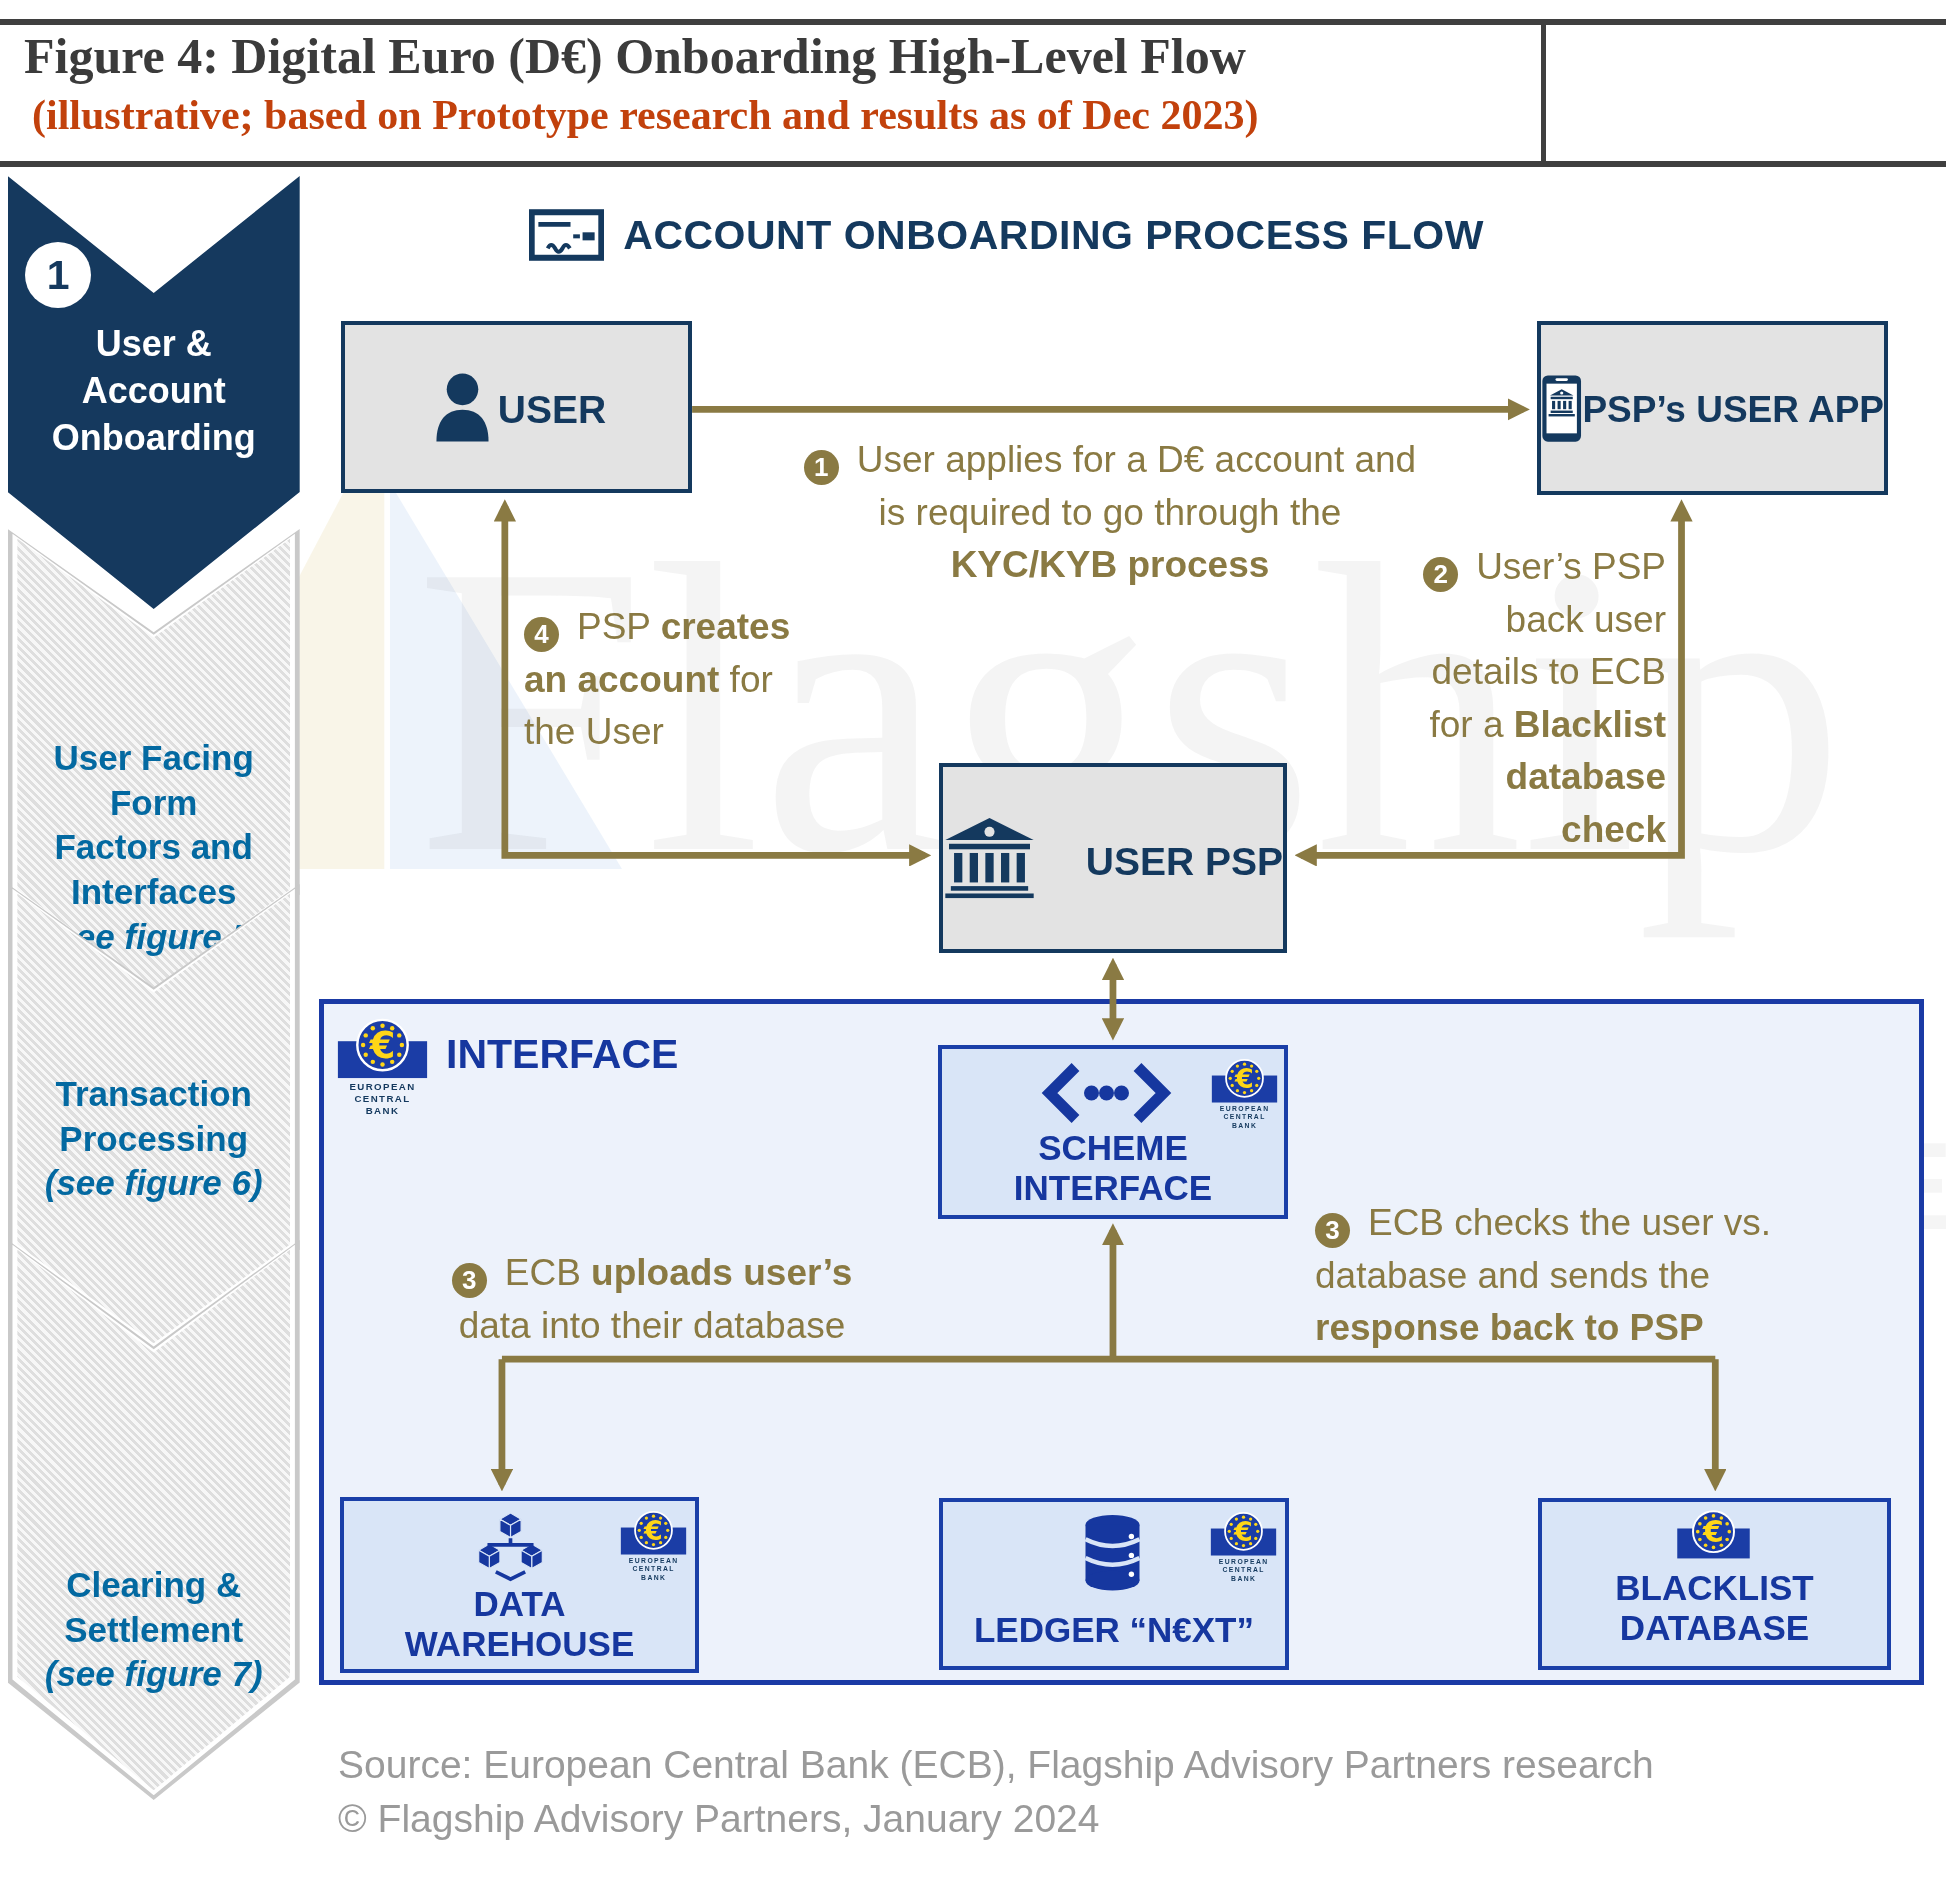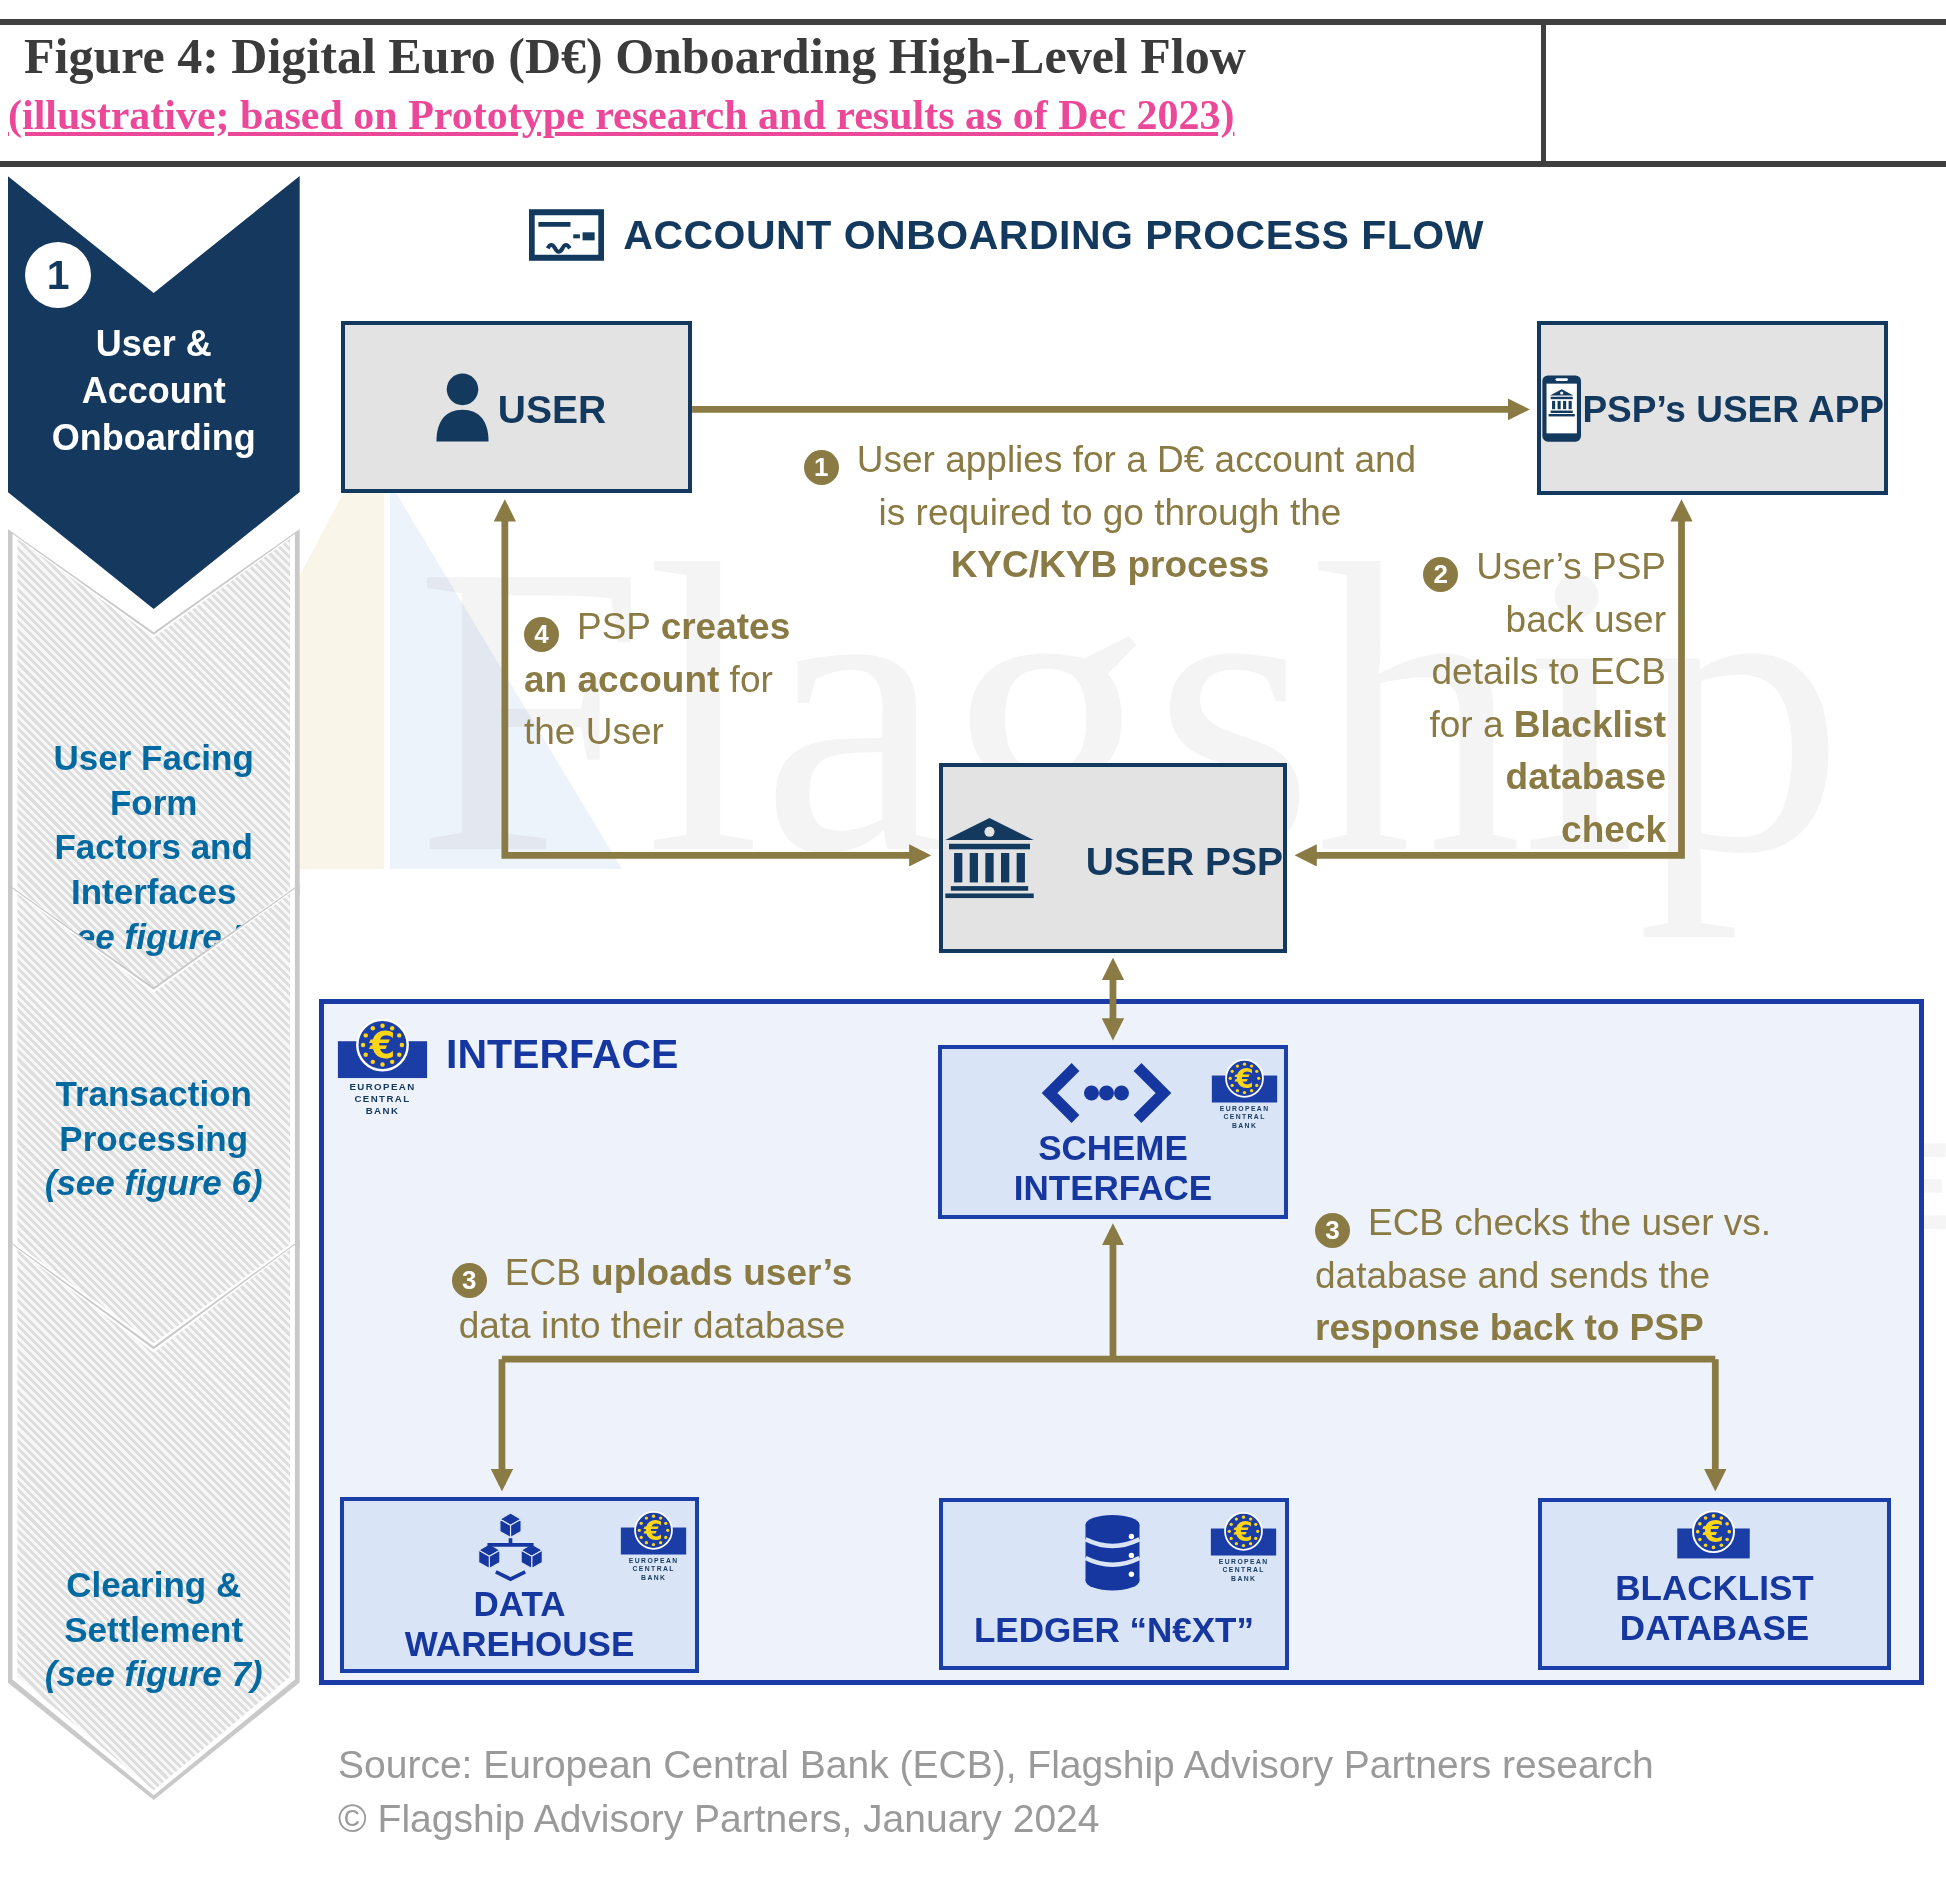--- a/index.html
+++ b/index.html
@@ -4,22 +4,22 @@
 <style>
   html,body{margin:0;padding:0;background:#ffffff;}
   #canvas{position:relative;width:1946px;height:1897px;background:#ffffff;overflow:hidden;
           font-family:"Liberation Sans","DejaVu Sans",sans-serif;}
   .abs{position:absolute;}
 
   
   .rule{position:absolute;left:0;width:1946px;height:5.8px;background:#3f3f3f;}
   .title{position:absolute;left:24px;top:27px;font-family:"Liberation Serif","DejaVu Serif",serif;
          font-weight:bold;font-size:50px;color:#3b3b3b;white-space:nowrap;}
-  .subtitle{position:absolute;left:8px;top:91px;font-family:"Liberation Serif","DejaVu Serif",serif;
-         font-weight:bold;font-size:42px;color:#ec4899;white-space:nowrap;text-decoration:underline;}
+  .subtitle{position:absolute;left:32px;top:91px;font-family:"Liberation Serif","DejaVu Serif",serif;
+         font-weight:bold;font-size:42px;color:#c2410c;white-space:nowrap;}
   .title-edge{position:absolute;left:1541px;top:19.3px;width:4.8px;height:148px;background:#3f3f3f;}
 
   
   .wm-word{position:absolute;left:415px;top:502px;font-family:"Liberation Serif","DejaVu Serif",serif;
            font-size:415px;color:rgba(60,60,60,0.055);z-index:1;line-height:1;}
   .wm-sub{position:absolute;left:483px;top:1115px;font-size:124px;font-weight:bold;letter-spacing:21px;
           color:rgba(60,60,60,0.05);z-index:1;white-space:nowrap;}
   .sail1{position:absolute;left:145px;top:415px;width:386px;height:454px;background:#f4ecd6;opacity:.55;
          clip-path:polygon(62% 0,62% 100%,0 100%);z-index:0;}
   .sail2{position:absolute;left:390px;top:483px;width:232px;height:386px;background:#dfe9f7;opacity:.55;

